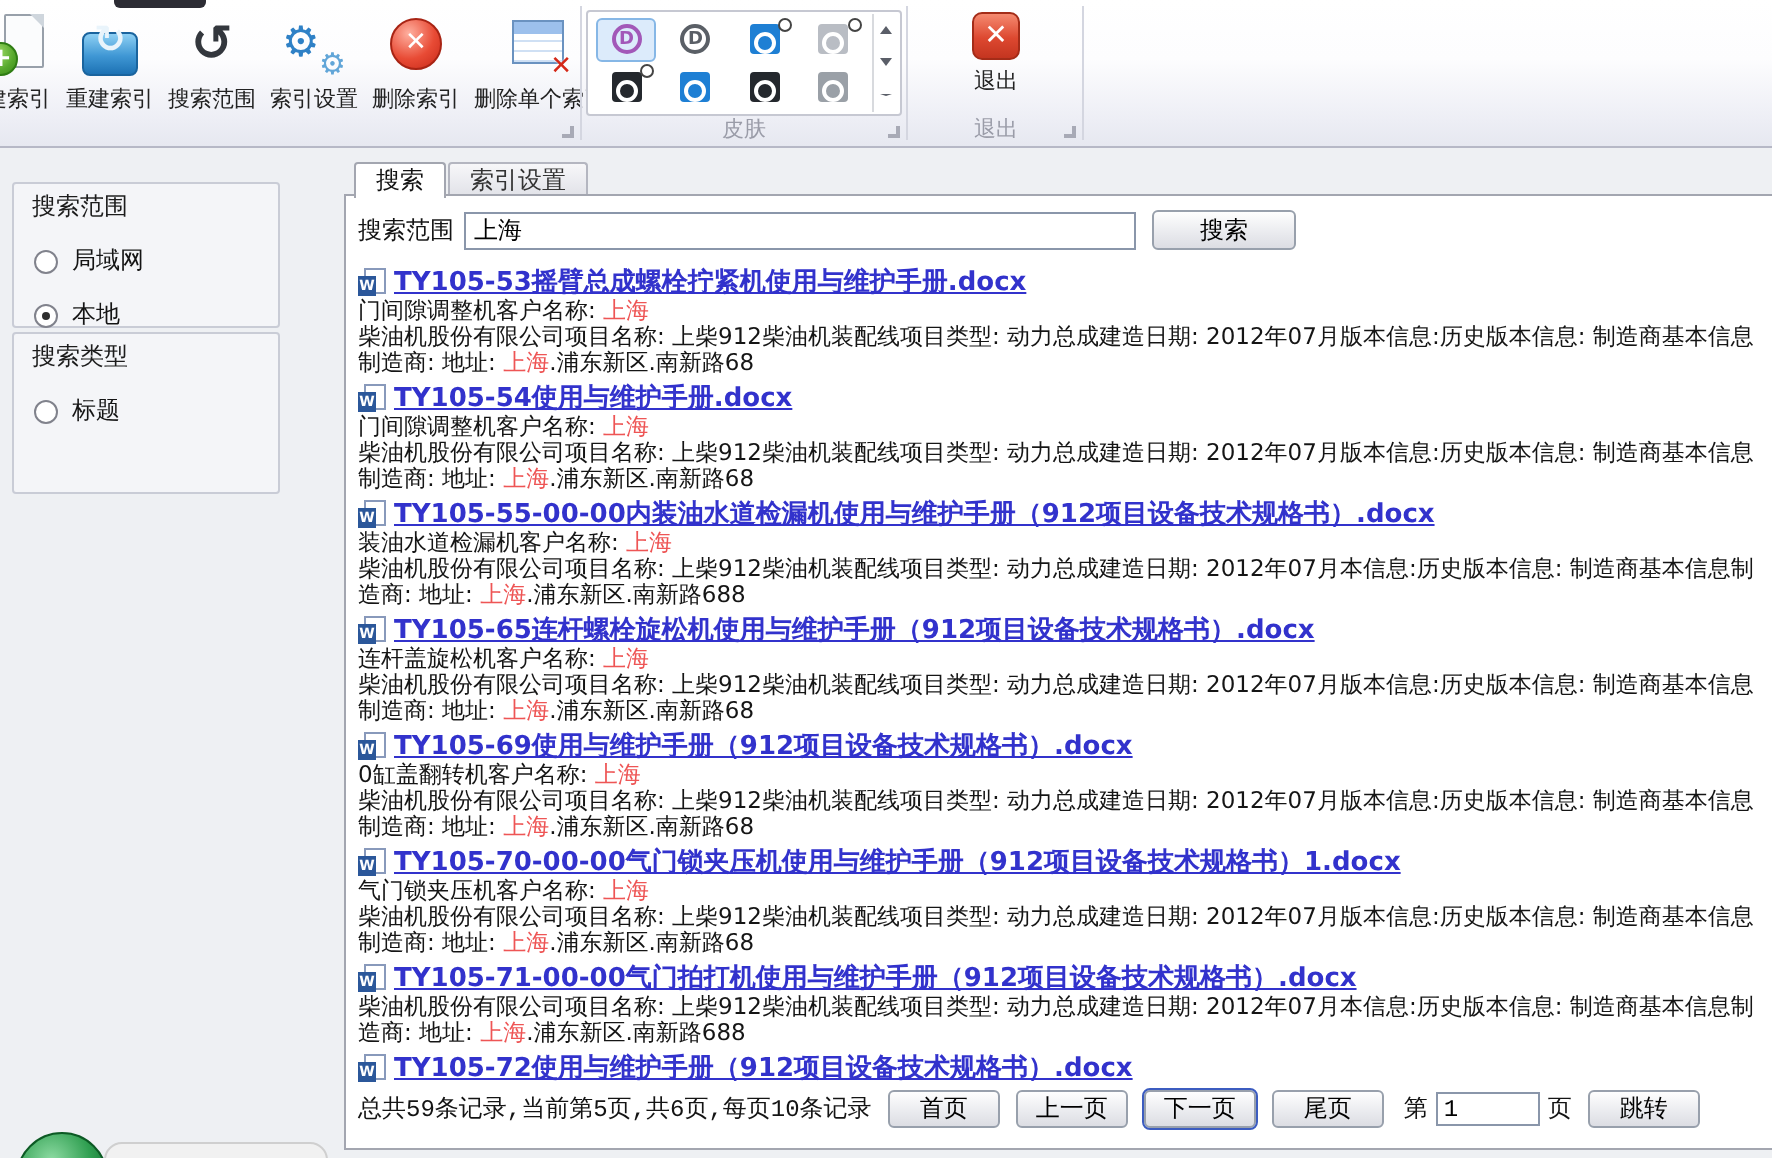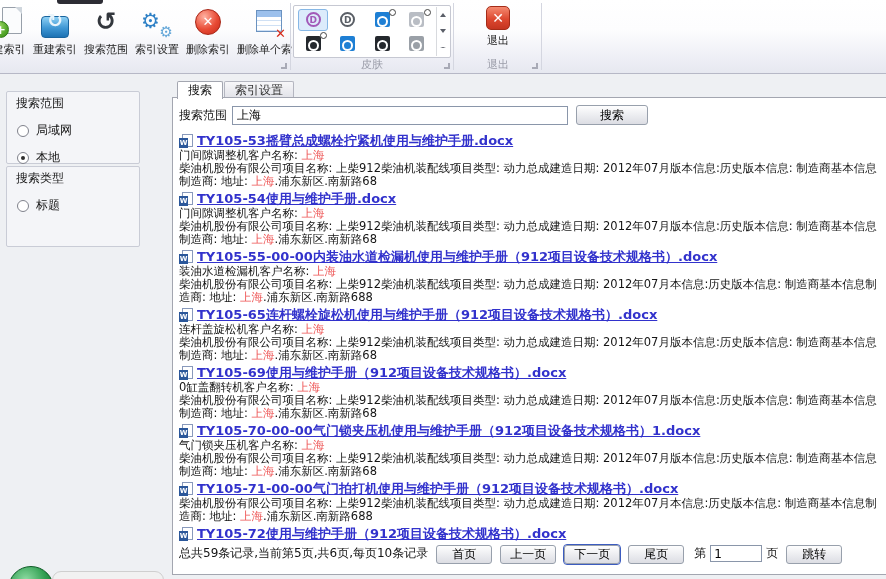--- a/index.html
+++ b/index.html
@@ -119,21 +119,21 @@
   .result-link { font-size:13px; font-weight:bold; color:var(--link,#3232cc);
     text-decoration:underline; white-space:nowrap; cursor:pointer; }
   .detail-line { font-size:11.5px; line-height:13px; white-space:nowrap; color:#151515; }
   .hl { color:var(--hl,#ee5555); }
   .word-icon { position:relative; width:14px; height:14px; flex:none; display:inline-block; }
   .wpage { position:absolute; right:0; top:0; width:11px; height:13px; background:#fff;
     border:1px solid #8899bb; }
   .wblock { position:absolute; left:0; bottom:0; width:9px; height:10px; background:#2b579a;
     color:#fff; font-size:7px; line-height:10px; text-align:center; font-weight:bold; }
   
-  .pager { display:flex; margin-top:4px; font-size:12px; }
+  .pager { display:flex; align-items:center; margin-top:4px; font-size:12px;font-family:Liberation Mono, monospace; }
   .pager .summary { white-space:nowrap; }
   .pbtn { margin-left:8px; min-width:56px; height:19px; font-size:12px; font-family:inherit;
     background:linear-gradient(#fefefe,#e9eaee 60%,#dcdde3); border:1px solid #98a0ac;
     border-radius:3px; cursor:default; }
   .pbtn.focused { outline:1px solid #3c5cc0; outline-offset:0; }
   .page-lbl { margin-left:10px; }
   .page-input { width:52px; height:17px; border:1px solid #8a96aa; margin:0 4px;
     padding:0 3px; font-size:12px; font-family:inherit; }
   
   .green-orb { position:absolute; left:8px; top:566px; width:46px; height:46px; border-radius:50%;

